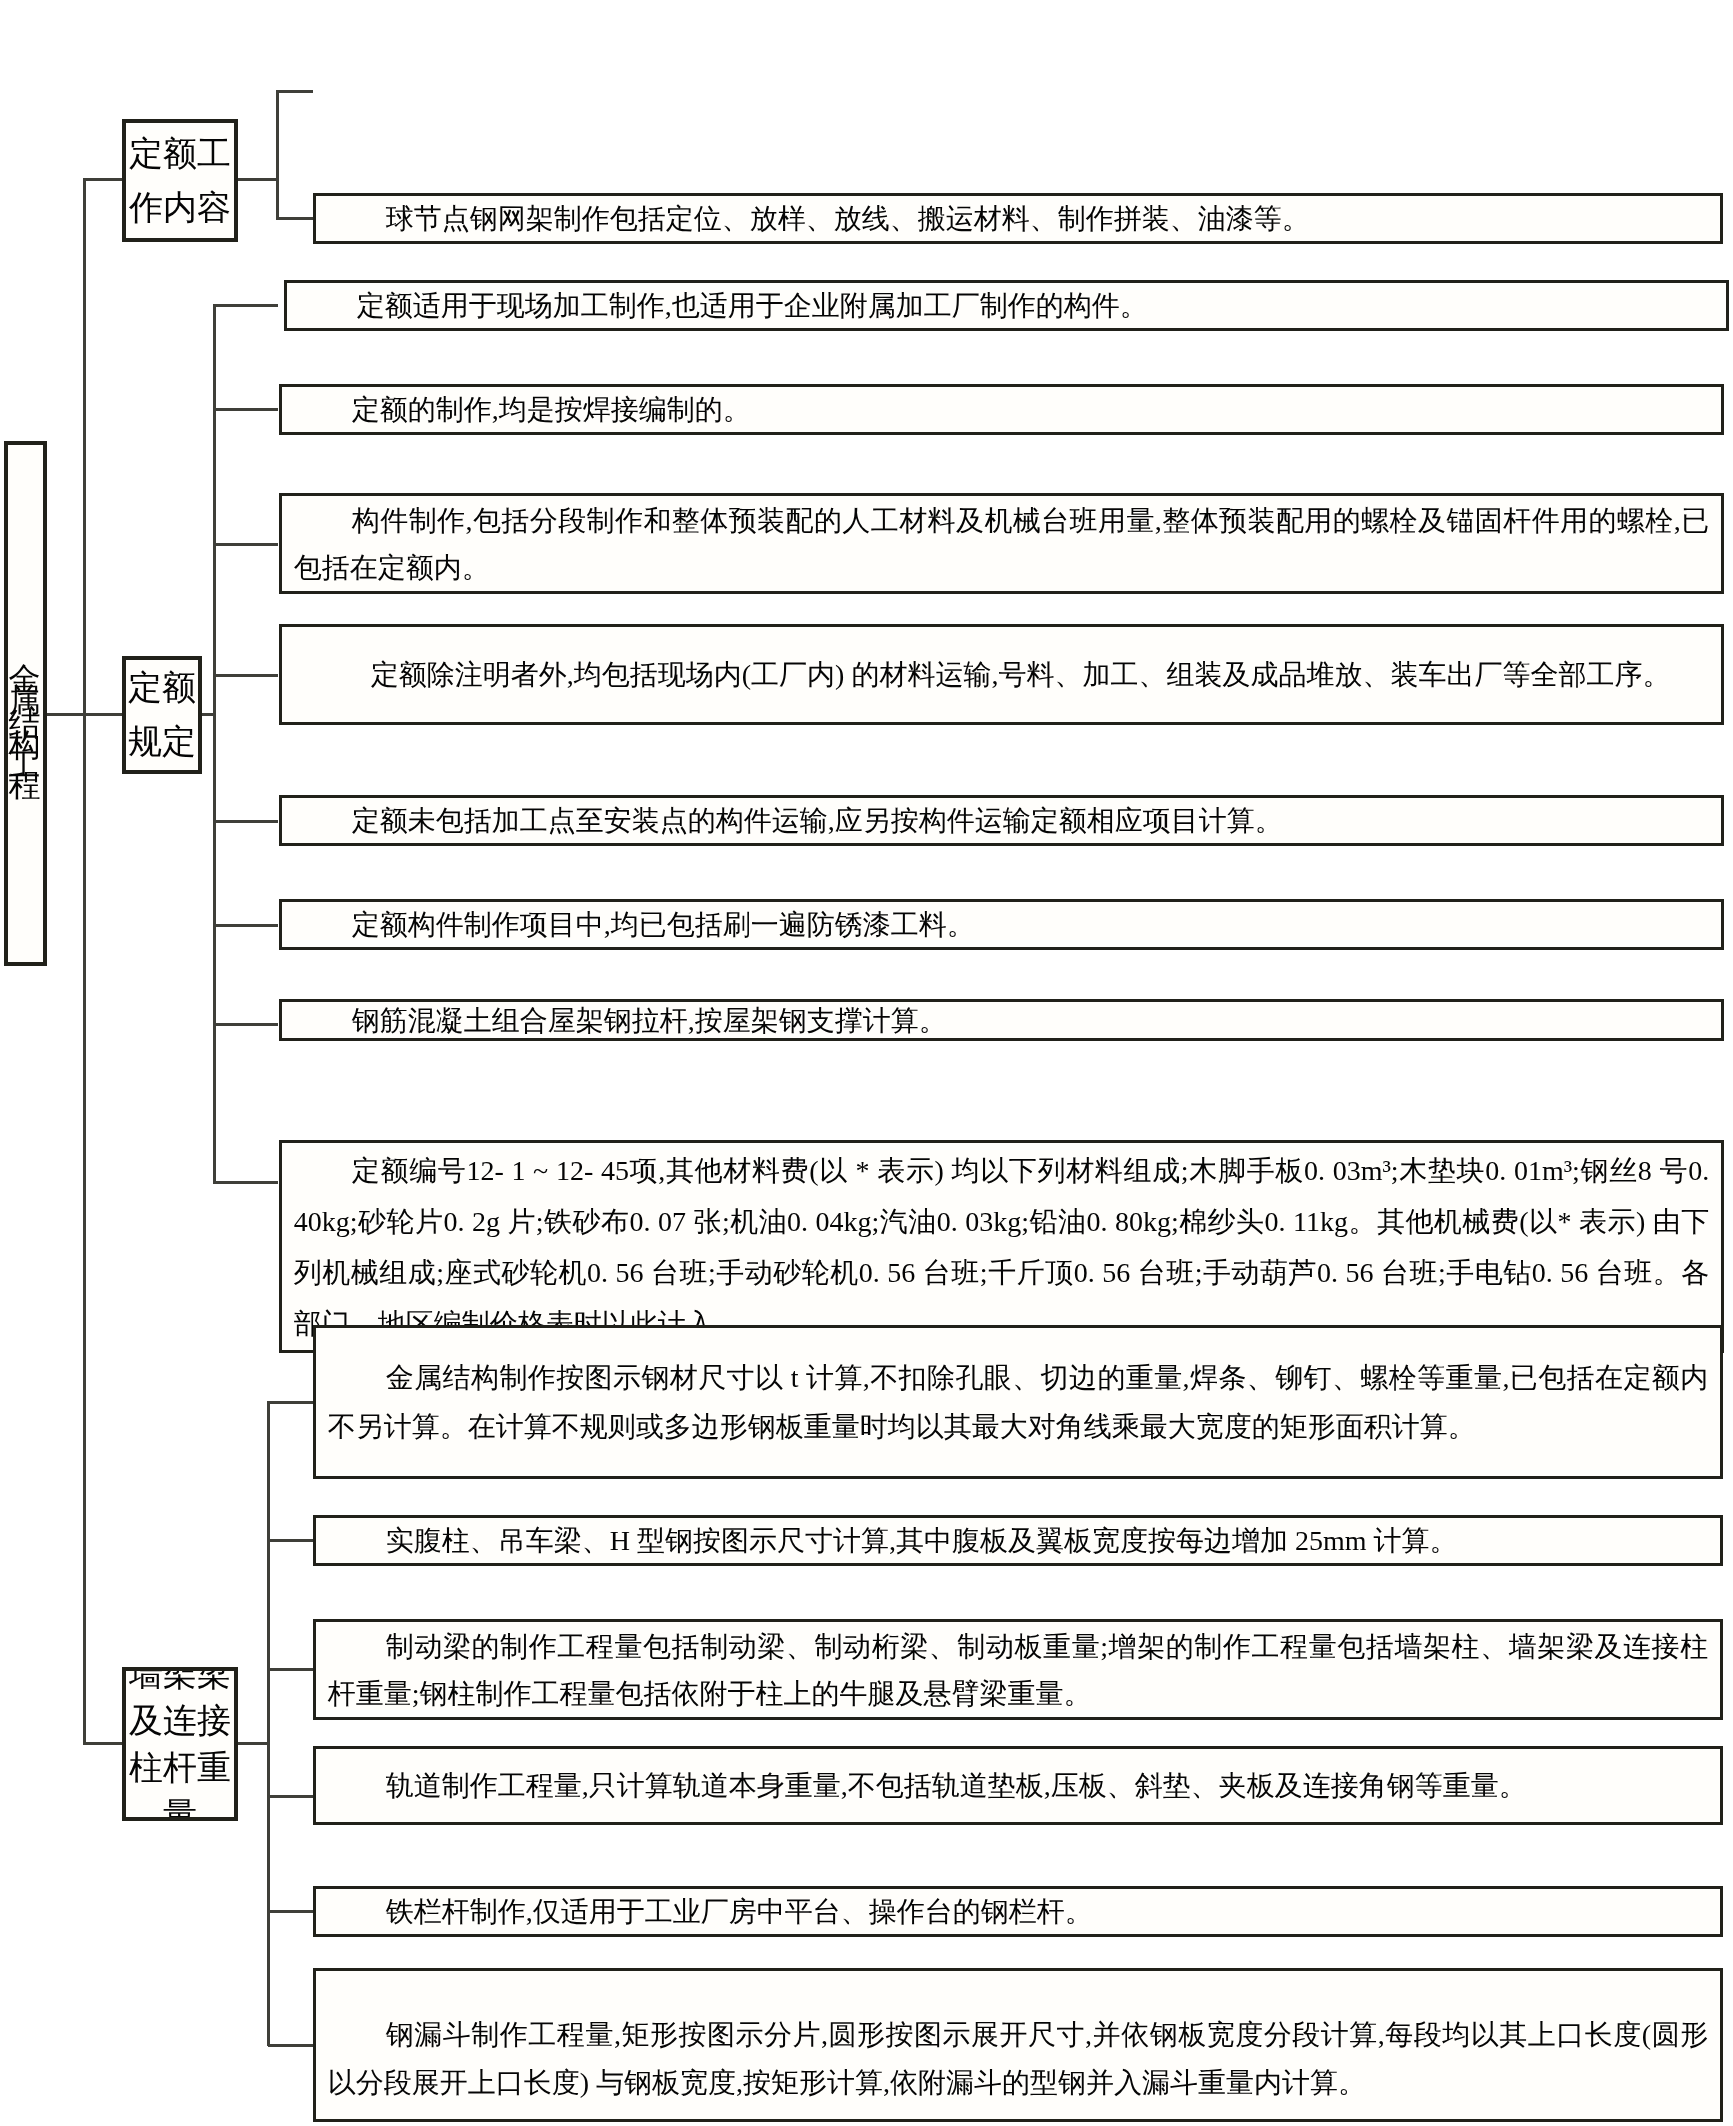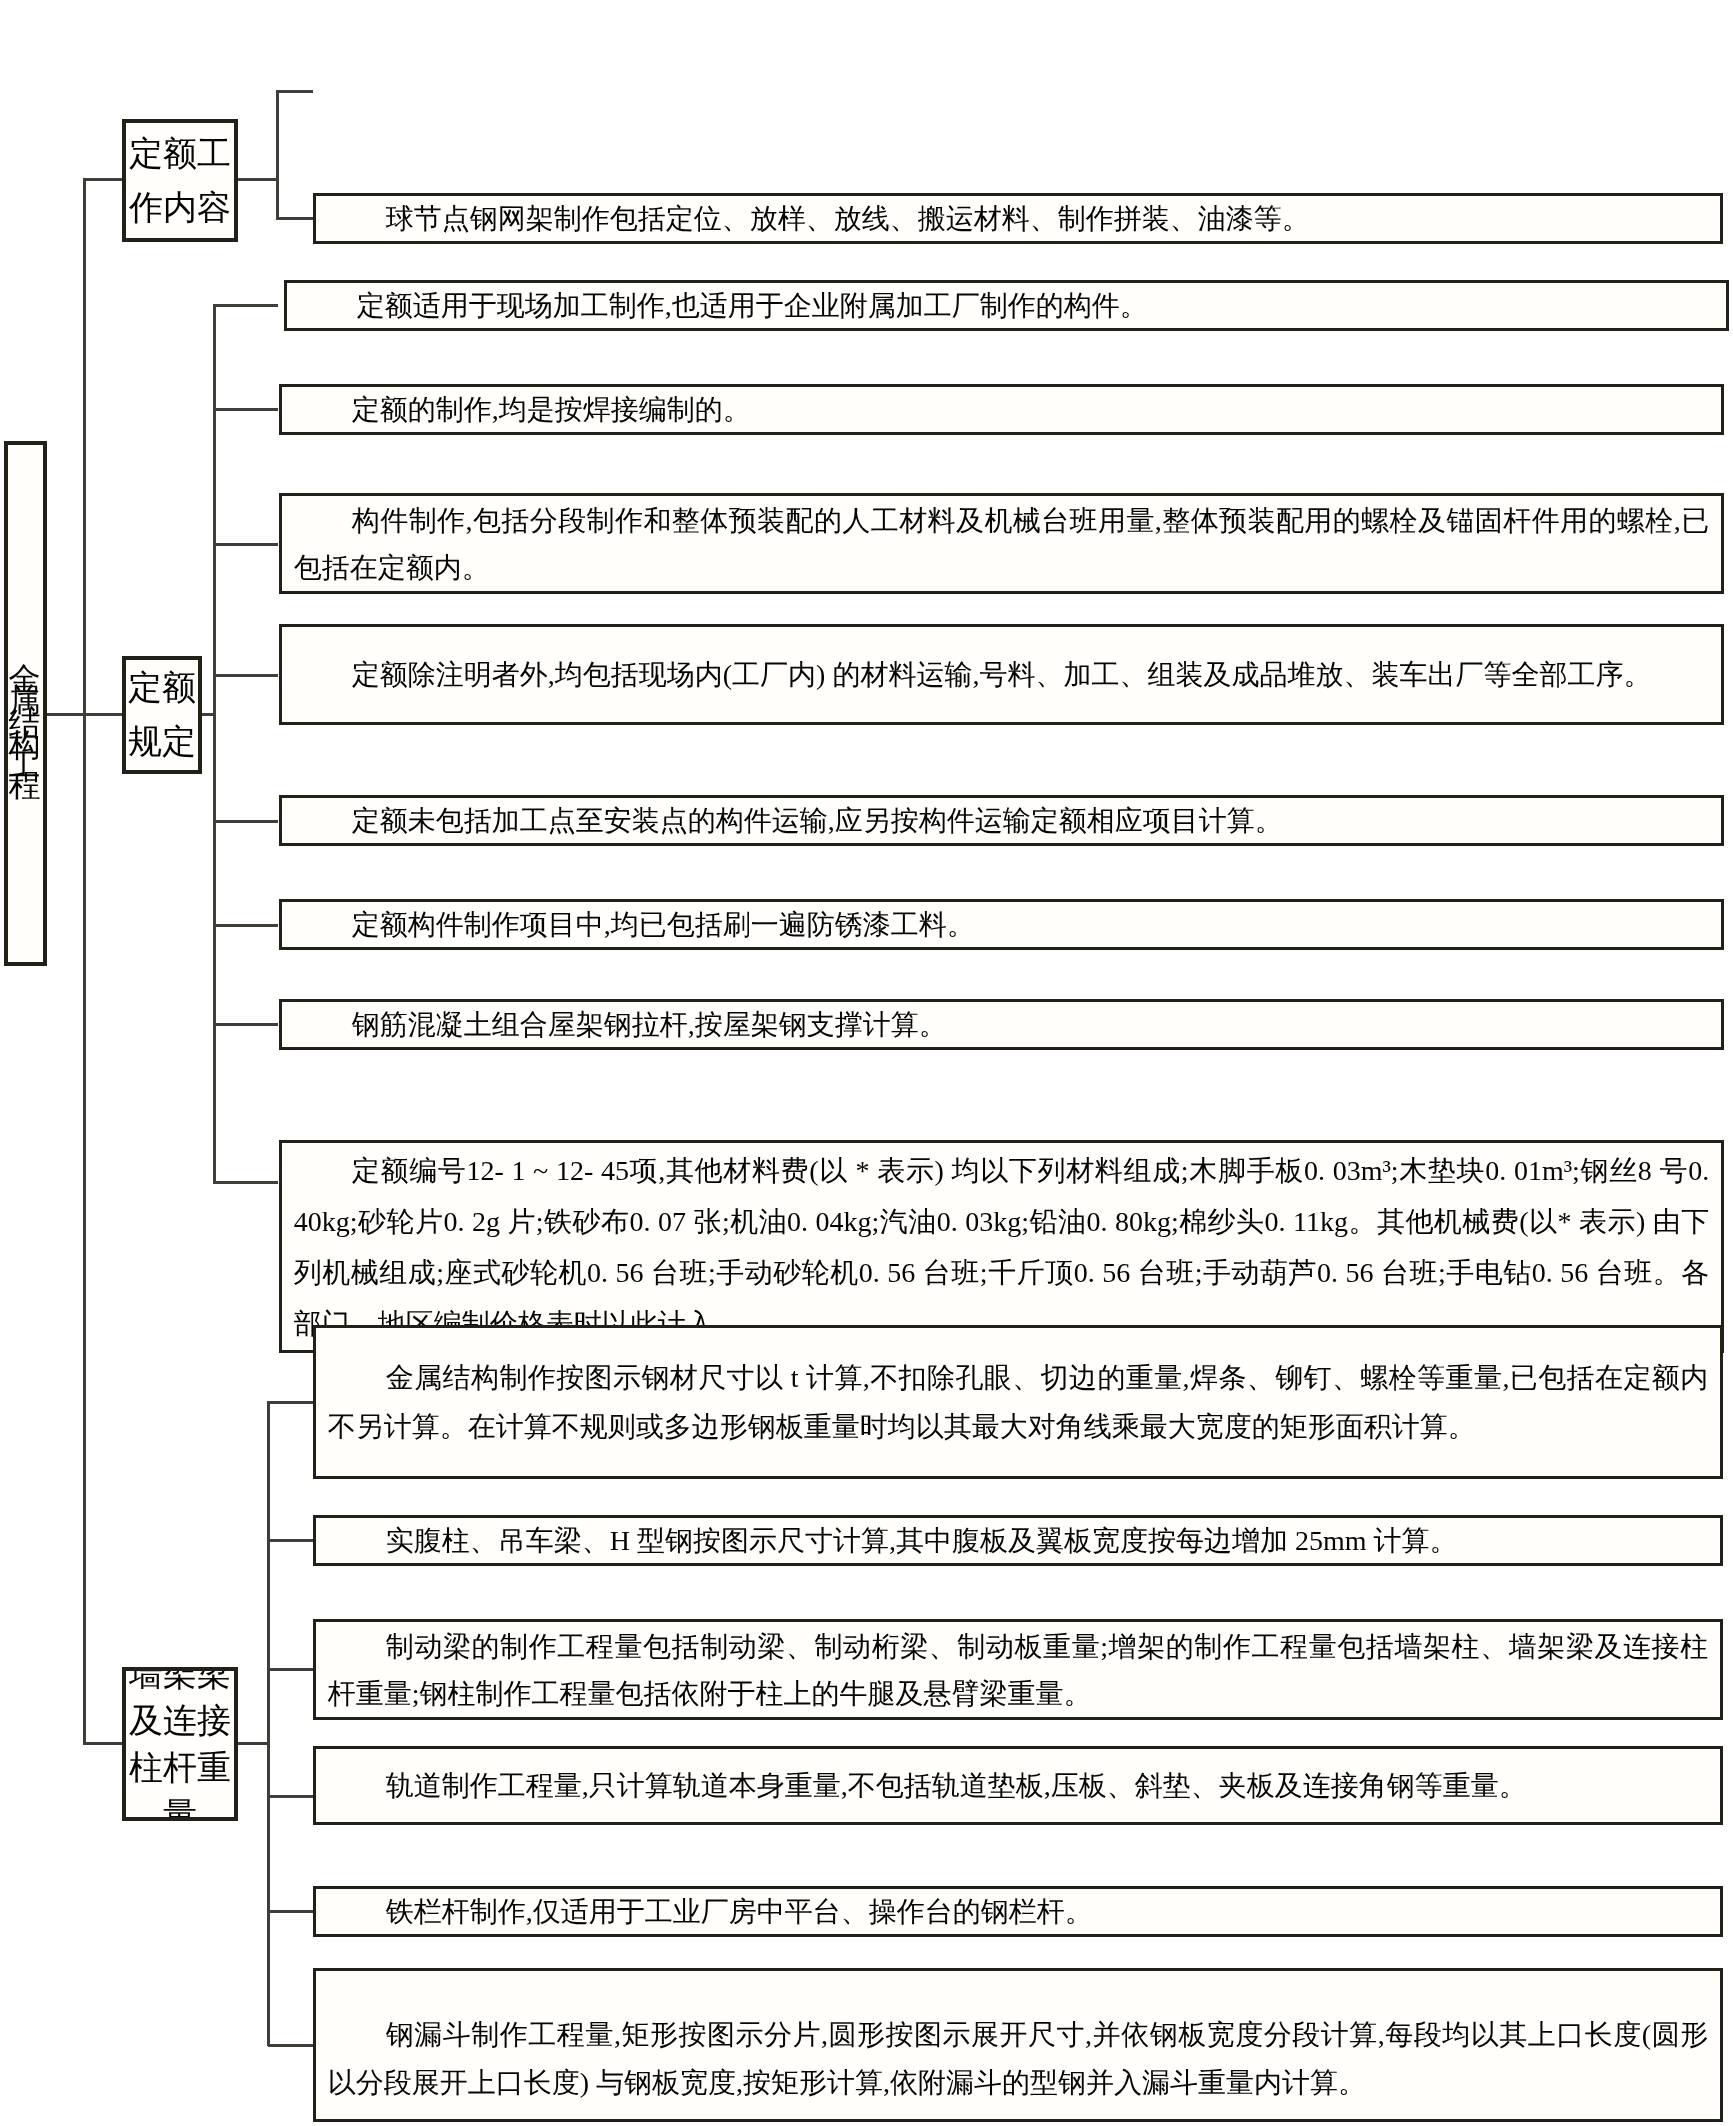--- a/index.html
+++ b/index.html
@@ -89,30 +89,30 @@
 
   <div class="node leaf" style="left:284px;top:280px;width:1445px;height:51px;">
     <p class="txt" style="line-height:43px;">定额适用于现场加工制作,也适用于企业附属加工厂制作的构件。</p>
   </div>
   <div class="node leaf" style="left:279px;top:384px;width:1445px;height:51px;">
     <p class="txt" style="line-height:43px;">定额的制作,均是按焊接编制的。</p>
   </div>
   <div class="node leaf" style="left:279px;top:493px;width:1445px;height:101px;">
     <p class="txt" style="line-height:47px;">构件制作,包括分段制作和整体预装配的人工材料及机械台班用量,整体预装配用的螺栓及锚固杆件用的螺栓,已包括在定额内。</p>
   </div>
-  <div class="node leaf" style="left:279px;top:624px;width:1445px;height:101px;">
+  <div class="node leaf" style="left:279px;top:624px;width:1445px;height:101px;padding-left:19px;">
     <p class="txt" style="line-height:47px;">定额除注明者外,均包括现场内(工厂内) 的材料运输,号料、加工、组装及成品堆放、装车出厂等全部工序。</p>
   </div>
   <div class="node leaf" style="left:279px;top:795px;width:1445px;height:51px;">
     <p class="txt" style="line-height:43px;">定额未包括加工点至安装点的构件运输,应另按构件运输定额相应项目计算。</p>
   </div>
   <div class="node leaf" style="left:279px;top:899px;width:1445px;height:51px;">
     <p class="txt" style="line-height:43px;">定额构件制作项目中,均已包括刷一遍防锈漆工料。</p>
   </div>
-  <div class="node leaf" style="left:279px;top:999px;width:1445px;height:51px;">
+  <div class="node leaf" style="left:279px;top:999px;width:1445px;height:42px;">
     <p class="txt" style="line-height:43px;">钢筋混凝土组合屋架钢拉杆,按屋架钢支撑计算。</p>
   </div>
   <div class="node leaf" style="left:279px;top:1140px;width:1445px;height:213px;">
     <p class="txt" style="line-height:51px;">定额编号12- 1 ~ 12- 45项,其他材料费(以 * 表示) 均以下列材料组成;木脚手板0. 03m³;木垫块0. 01m³;钢丝8 号0. 40kg;砂轮片0. 2g 片;铁砂布0. 07 张;机油0. 04kg;汽油0. 03kg;铅油0. 80kg;棉纱头0. 11kg。其他机械费(以* 表示) 由下列机械组成;座式砂轮机0. 56 台班;手动砂轮机0. 56 台班;千斤顶0. 56 台班;手动葫芦0. 56 台班;手电钻0. 56 台班。各部门、地区编制价格表时以此计入。</p>
   </div>
 
   <div class="node leaf" style="left:313px;top:1325px;width:1410px;height:154px;">
     <p class="txt" style="line-height:49px;">金属结构制作按图示钢材尺寸以 t 计算,不扣除孔眼、切边的重量,焊条、铆钉、螺栓等重量,已包括在定额内不另计算。在计算不规则或多边形钢板重量时均以其最大对角线乘最大宽度的矩形面积计算。</p>
   </div>
   <div class="node leaf" style="left:313px;top:1515px;width:1410px;height:51px;">

